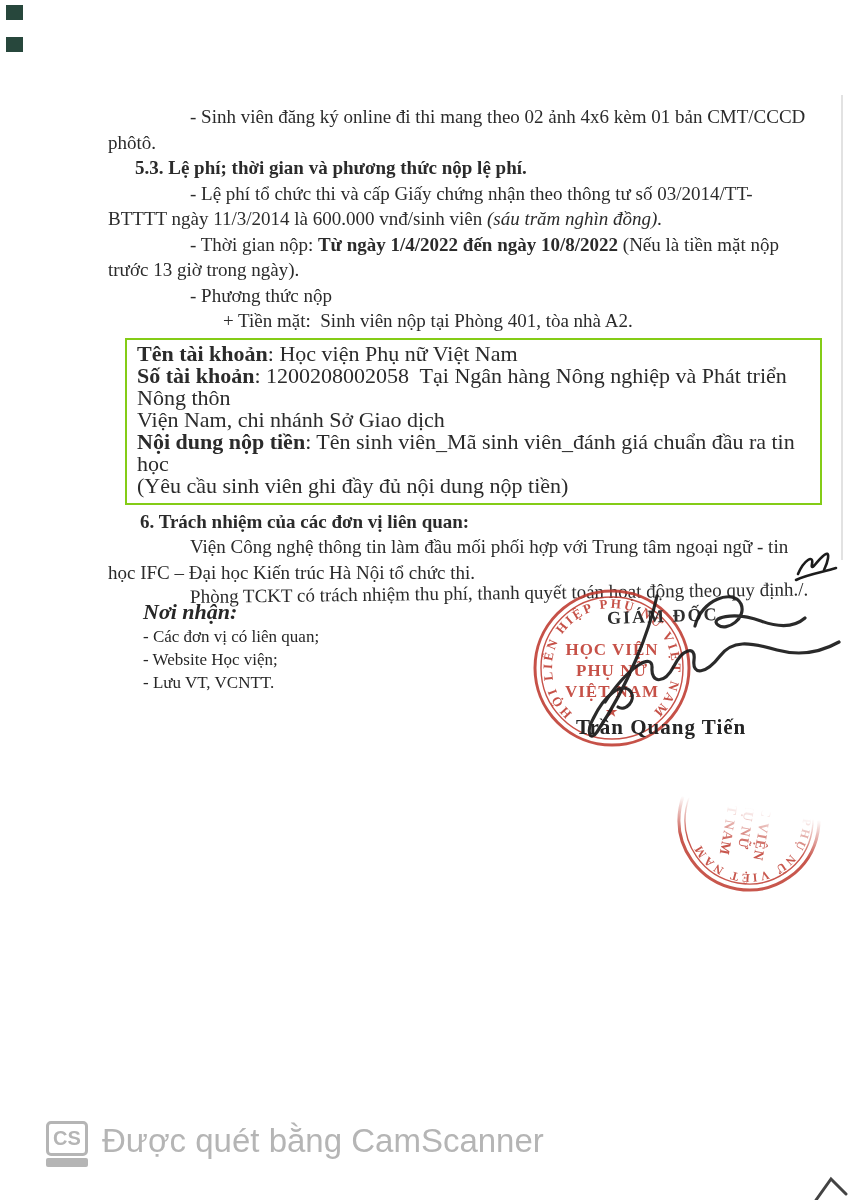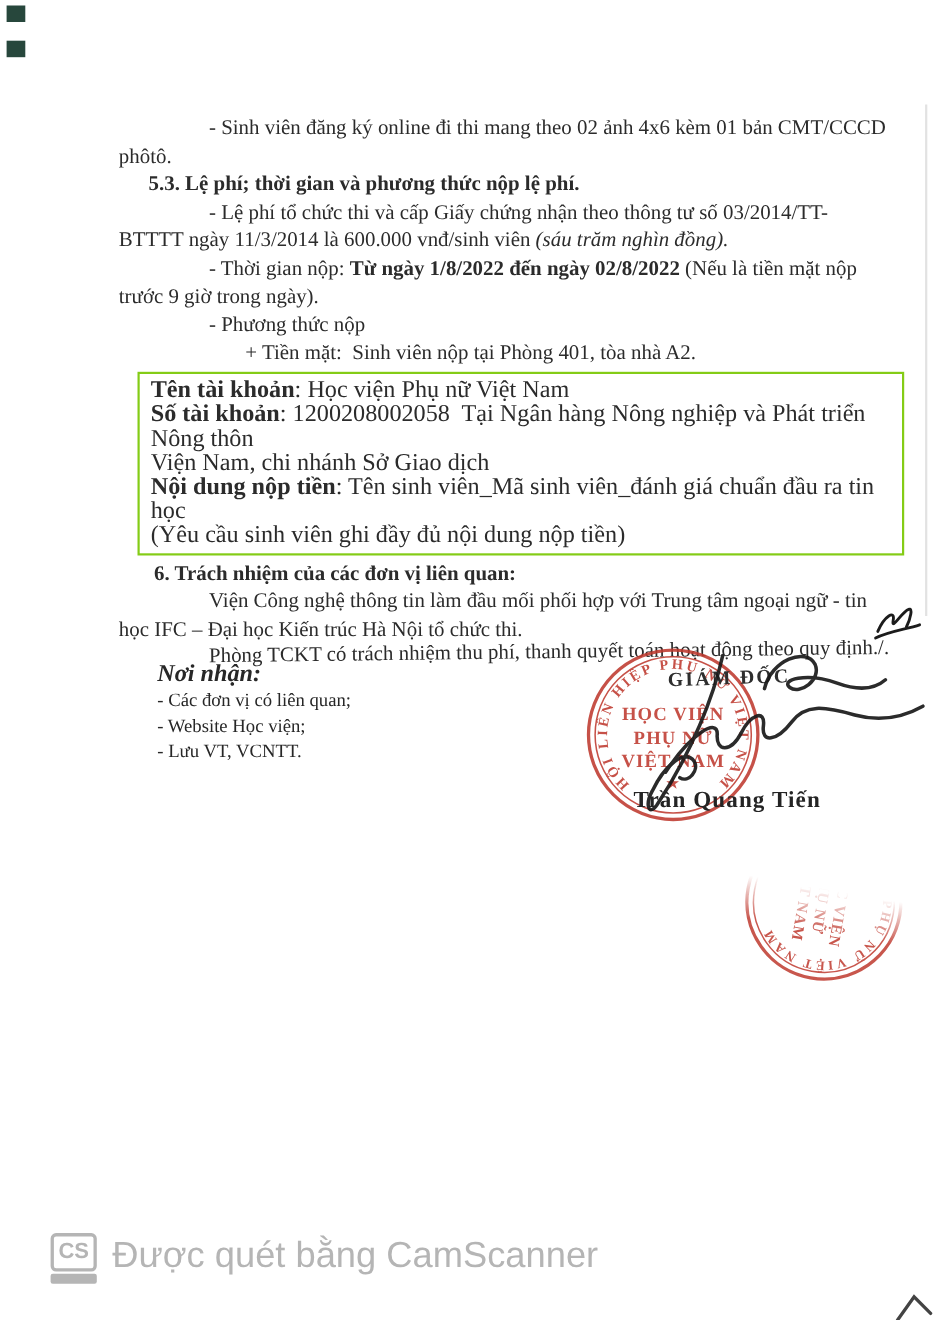--- a/index.html
+++ b/index.html
@@ -45,22 +45,22 @@
   <div class="corner-sq" style="top:37px"></div>
   <div class="edge-line"></div>
 
   <div class="doc">
     <div>
         <div class="tl" style="padding-left: 82px;"><span>- Sinh viên đăng ký online đi thi mang theo 02 ảnh 4x6 kèm 01 bản CMT/CCCD</span></div>
         <div class="tl"><span>phôtô.</span></div>
         <div class="tl" style="padding-left: 27px;"><span class="b">5.3. Lệ phí; thời gian và phương thức nộp lệ phí.</span></div>
         <div class="tl" style="padding-left: 82px;"><span>- Lệ phí tổ chức thi và cấp Giấy chứng nhận theo thông tư số 03/2014/TT-</span></div>
         <div class="tl"><span>BTTTT ngày 11/3/2014 là 600.000 vnđ/sinh viên </span><span class="it">(sáu trăm nghìn đồng).</span></div>
-        <div class="tl" style="padding-left: 82px;"><span>- Thời gian nộp: </span><span class="b">Từ ngày 1/8/2022 đến ngày 02/8/2022</span><span> (Nếu là tiền mặt nộp</span></div>
-        <div class="tl"><span>trước 9 giờ trong ngày).</span></div>
+        <div class="tl" style="padding-left: 82px;"><span>- Thời gian nộp: </span><span class="b">Từ ngày 1/4/2022 đến ngày 10/8/2022</span><span> (Nếu là tiền mặt nộp</span></div>
+        <div class="tl"><span>trước 13 giờ trong ngày).</span></div>
         <div class="tl" style="padding-left: 82px;"><span>- Phương thức nộp</span></div>
         <div class="tl" style="padding-left: 115px;"><span>+ Tiền mặt:  Sinh viên nộp tại Phòng 401, tòa nhà A2.</span></div>
       </div>
     <div class="acct-box">
         <div class="tl"><span class="b">Tên tài khoản</span><span>: Học viện Phụ nữ Việt Nam</span></div>
         <div class="tl"><span class="b">Số tài khoản</span><span>: 1200208002058  Tại Ngân hàng Nông nghiệp và Phát triển Nông thôn</span></div>
         <div class="tl"><span>Viện Nam, chi nhánh Sở Giao dịch</span></div>
         <div class="tl"><span class="b">Nội dung nộp tiền</span><span>: Tên sinh viên_Mã sinh viên_đánh giá chuẩn đầu ra tin học</span></div>
         <div class="tl"><span>(Yêu cầu sinh viên ghi đầy đủ nội dung nộp tiền)</span></div>
       </div>

